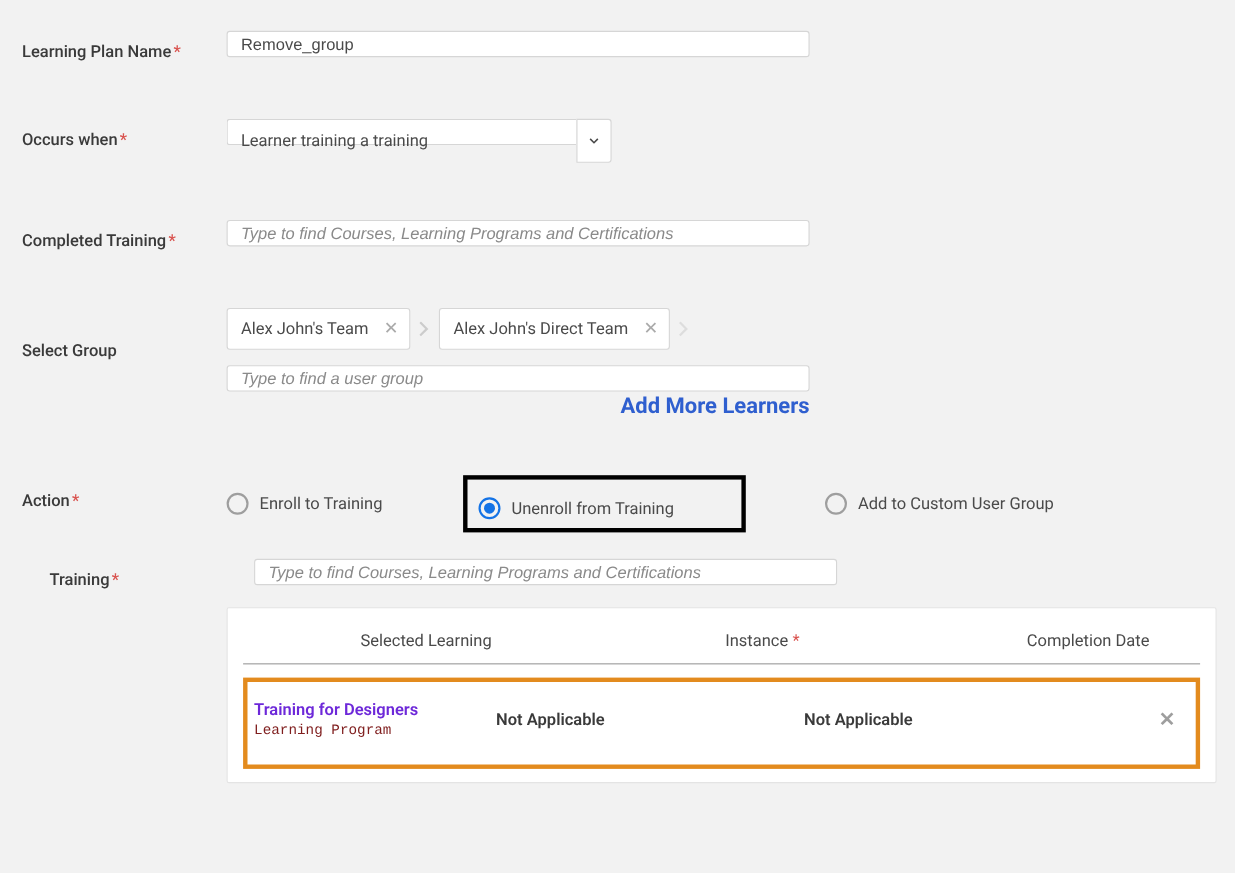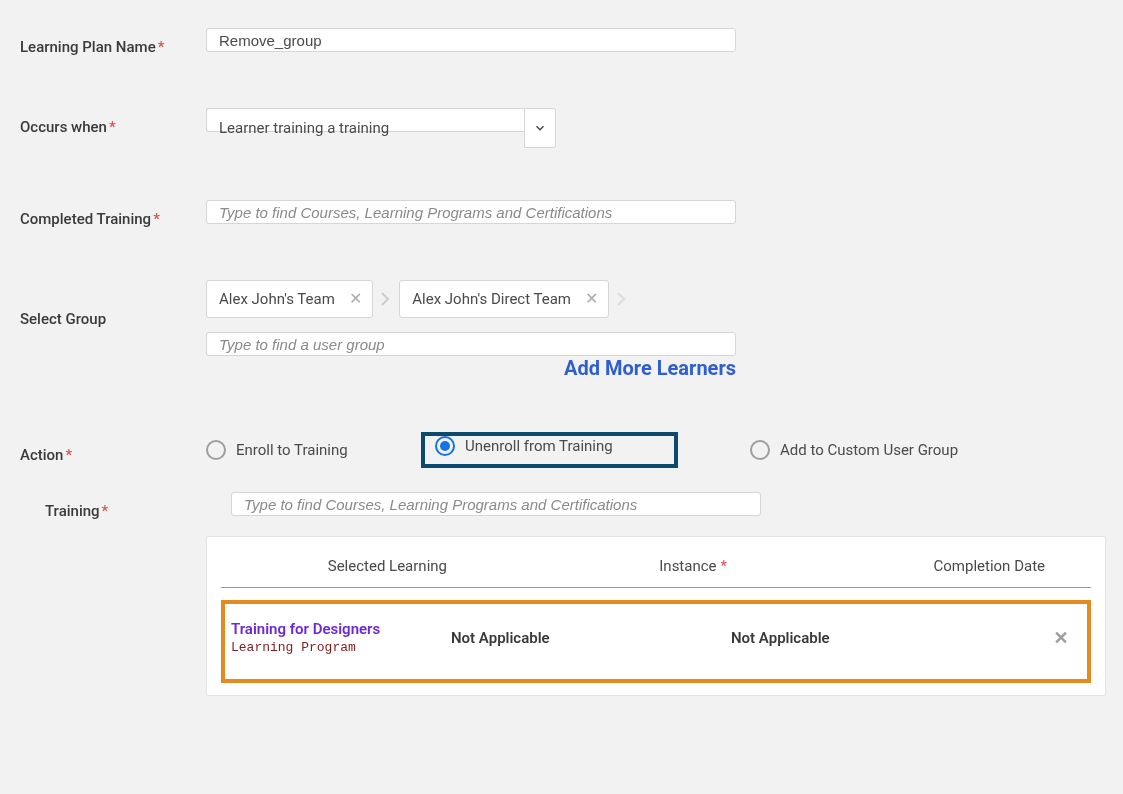--- a/index.html
+++ b/index.html
@@ -121,22 +121,22 @@
   .radio-item {
     display: flex;
     align-items: center;
     gap: 10px;
     cursor: pointer;
     font-size: 15px;
     color: #4a4a4a;
   }
   .radio-item:nth-child(1) { width: 215px; }
   .radio-wrap-highlight {
-    padding: 0 24px 8px 10px;
-    border: 4px solid #0c4a6e;
+    padding: 16px 24px 8px 10px;
+    border: 4px solid #000000;
     display: inline-flex;
     margin-right: 72px;
   }
   .radio-circle {
     width: 20px;
     height: 20px;
     border: 2px solid #9e9e9e;
     border-radius: 50%;
     display: inline-flex;
     align-items: center;

